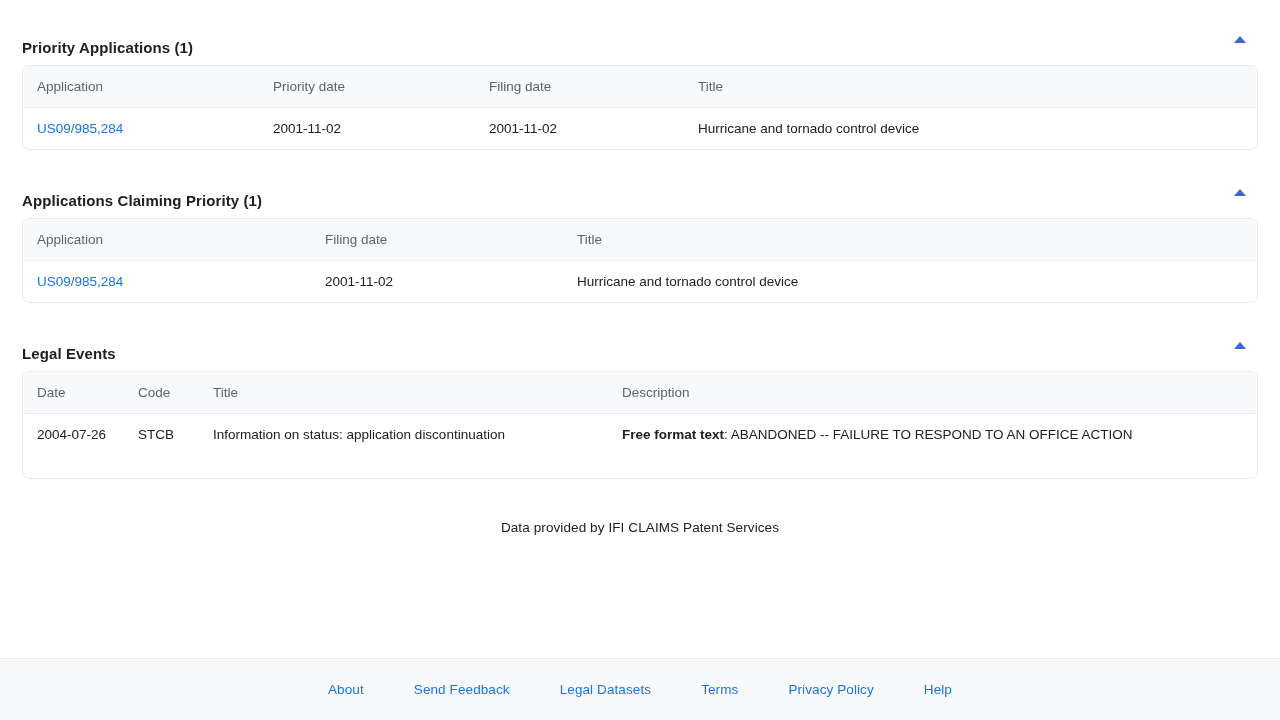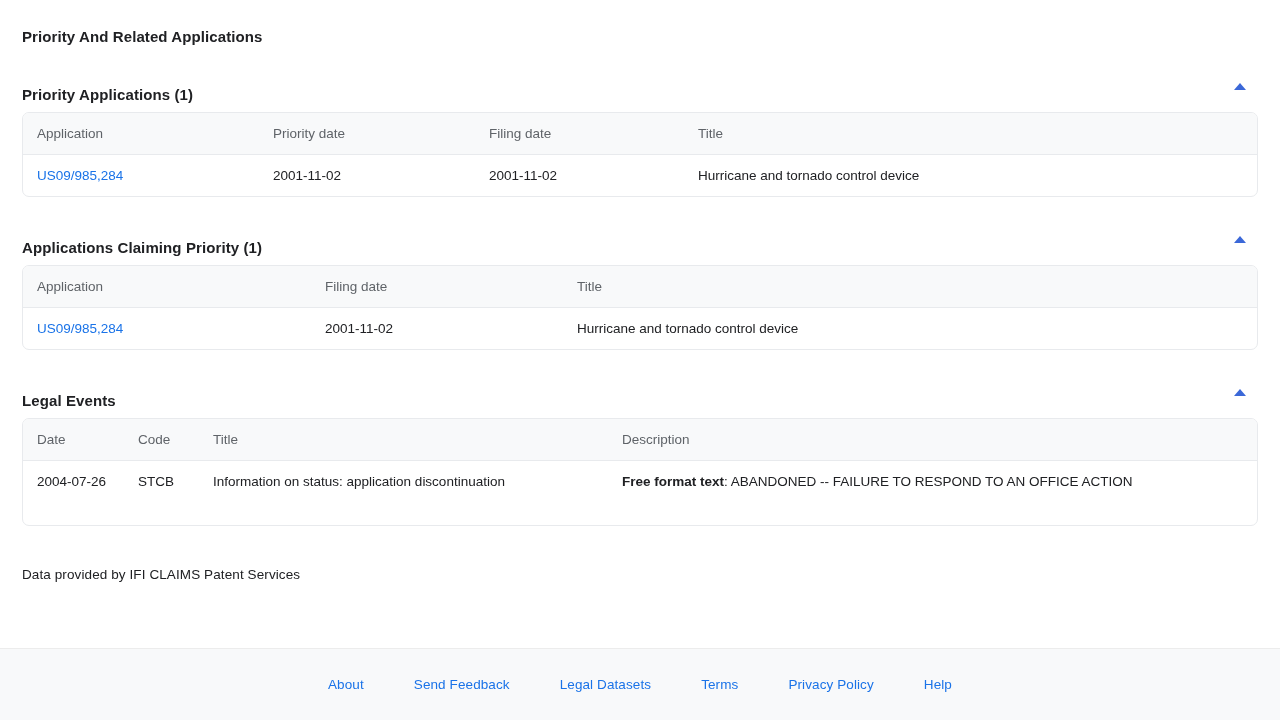--- a/index.html
+++ b/index.html
@@ -138,30 +138,31 @@
   .t-le  .c2 { width: 75px; }
   .t-le  .c3 { width: 409px; }
   .t-le  .c4 { width: auto; }
 
   .t-le tbody td { padding-bottom: 36px; }
   .t-le tbody td.desc { white-space: nowrap; margin-top: 28px; }
   .bold-label { font-weight: bold; color: #202124; }
 
   
   .attribution {
+    text-align: center;
     font-size: 13.5px;
     color: #202124;
     padding-top: 41px;
     letter-spacing: .1px;
   }
 
   
   .footer {
     flex: 0 0 auto;
-    height: 72px;
+    height: 62px;
     background: #f8f9fa;
     border-top: 1px solid #ececec;
     display: flex;
     align-items: center;
     justify-content: center;
     gap: 0;
   }
   .footer a {
     color: #1a73e8;
     font-size: 13.5px;
@@ -171,21 +172,20 @@
     letter-spacing: .1px;
   }
 </style>
 </head>
 <body>
 
 <div class="page">
 
   <div class="content">
 
-    <h1 class="page-title">Priority And Related Applications</h1>
 
     <div class="section" style="margin-top:22px;">
       <div class="section-head">
         <span class="section-title">Priority Applications (1)</span>
         <span class="collapse-toggle">
           <span class="tri-up"></span>
         </span>
       </div>
       <div class="tbl-wrap">
         <table class="t-pa">

